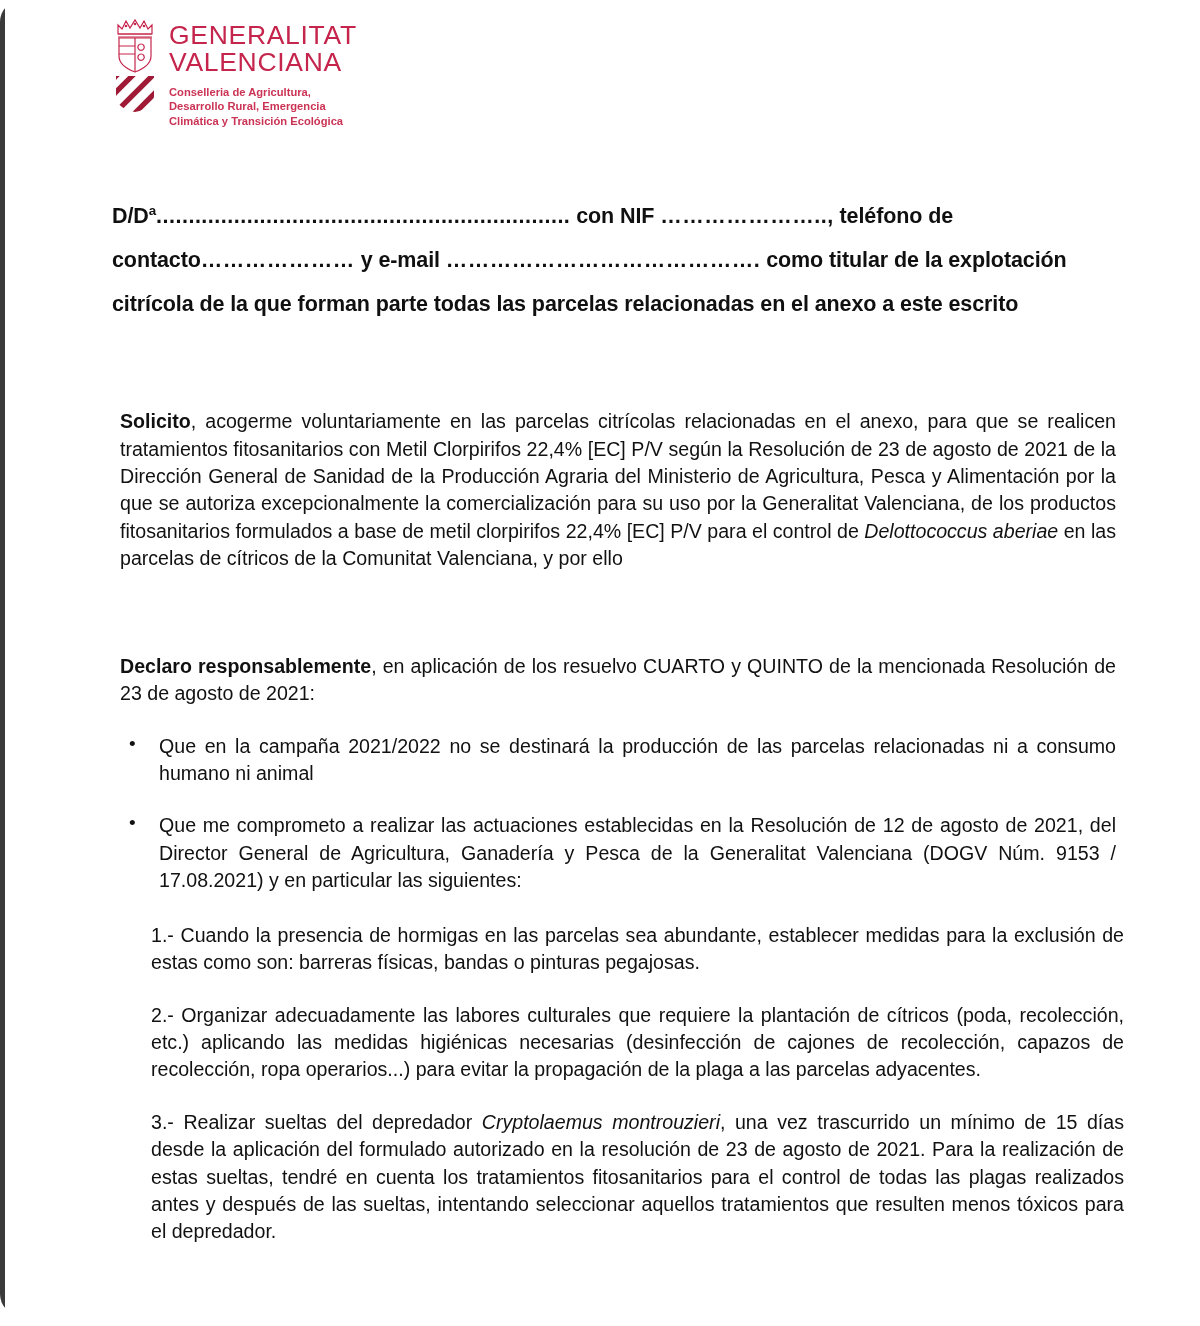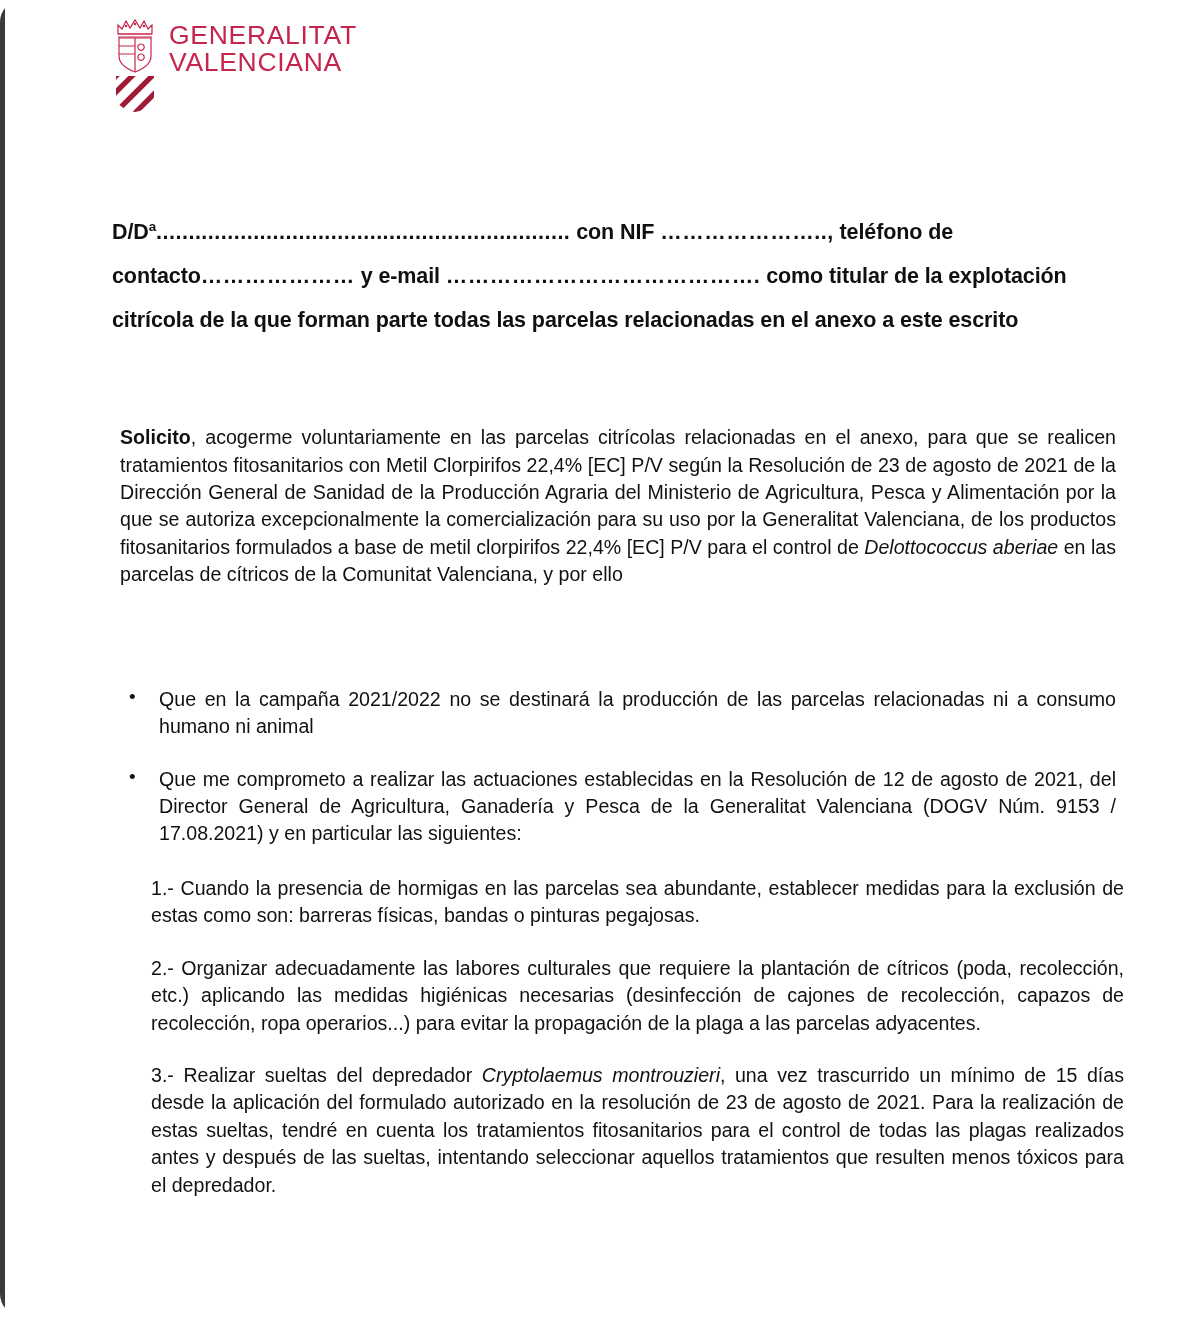--- a/index.html
+++ b/index.html
@@ -64,21 +64,21 @@
     font-weight: 700;
     line-height: 1.32;
     color: #CB3355;
     white-space: nowrap;
   }
 
   
   .content {
     position: absolute;
     left: 112px;
-    top: 210px;
+    top: 194px;
     width: 1012px;
   }
 
   .block-heading {
     font-size: 21.5px;
     font-weight: 700;
     line-height: 2.05;
     color: #101010;
     letter-spacing: -0.1px;
   }
@@ -183,36 +183,42 @@
             <line x1="4" y1="116" x2="52" y2="68"></line>
             <line x1="18" y1="122" x2="60" y2="80"></line>
           </g>
         </g>
       </g>
     </svg>
 
     <div class="logo-text-block">
       <div class="logo-line1">GENERALITAT</div>
       <div class="logo-line2">VALENCIANA</div>
+      <div class="logo-sub">
+        <div>Conselleria de Agricultura,</div>
+        <div>Desarrollo Rural, Emergencia</div>
+        <div>Climática y Transición Ecológica</div>
+      </div>
     </div>
   </div>
 
   <div class="content">
 
     <div class="block-heading">
       <span>D/D<sup>a</sup></span><span class="dots">................................................................</span><span> con NIF </span><span class="dots">…………………..,</span><span> teléfono de contacto</span><span class="dots">…………………</span><span> y e-mail </span><span class="dots">…………………………………….</span><span> como titular de la explotación</span>
       <span>citrícola de la que forman parte todas las parcelas relacionadas en el anexo a este escrito</span>
     </div>
 
     <div class="gap-1"></div>
 
     <p class="para"><b>Solicito</b><span>, acogerme voluntariamente en las parcelas citrícolas relacionadas en el anexo, para que se realicen tratamientos fitosanitarios con Metil Clorpirifos 22,4% [EC] P/V según la Resolución de 23 de agosto de 2021 de la Dirección General de Sanidad de la Producción Agraria del Ministerio de Agricultura, Pesca y Alimentación por la que se autoriza excepcionalmente la comercialización para su uso por la Generalitat Valenciana, de los productos fitosanitarios formulados a base de metil clorpirifos 22,4% [EC] P/V para el control de </span><i>Delottococcus aberiae</i><span> en las parcelas de cítricos de la Comunitat Valenciana, y por ello</span></p>
 
     <div class="gap-2"></div>
 
+    <p class="para"><b>Declaro responsablemente</b><span>, en aplicación de los resuelvo CUARTO y QUINTO de la mencionada Resolución de 23 de agosto de 2021:</span></p>
 
     <ul class="decl-list">
       <li><span>Que en la campaña 2021/2022 no se destinará la producción de las parcelas relacionadas ni a consumo humano ni animal</span></li>
       <li><span>Que me comprometo a realizar las actuaciones establecidas en la Resolución de 12 de agosto de 2021, del Director General de Agricultura, Ganadería y Pesca de la Generalitat Valenciana (DOGV Núm. 9153 / 17.08.2021) y en particular las siguientes:</span></li>
     </ul>
 
     <div class="sub-items">
       <div class="sub-item"><span>1.- Cuando la presencia de hormigas en las parcelas sea abundante, establecer medidas para la exclusión de estas como son: barreras físicas, bandas o pinturas pegajosas.</span></div>
 
       <div class="sub-item"><span>2.- Organizar adecuadamente las labores culturales que requiere la plantación de cítricos (poda, recolección, etc.) aplicando las medidas higiénicas necesarias (desinfección de cajones de recolección, capazos de recolección, ropa operarios...) para evitar la propagación de la plaga a las parcelas adyacentes.</span></div>

